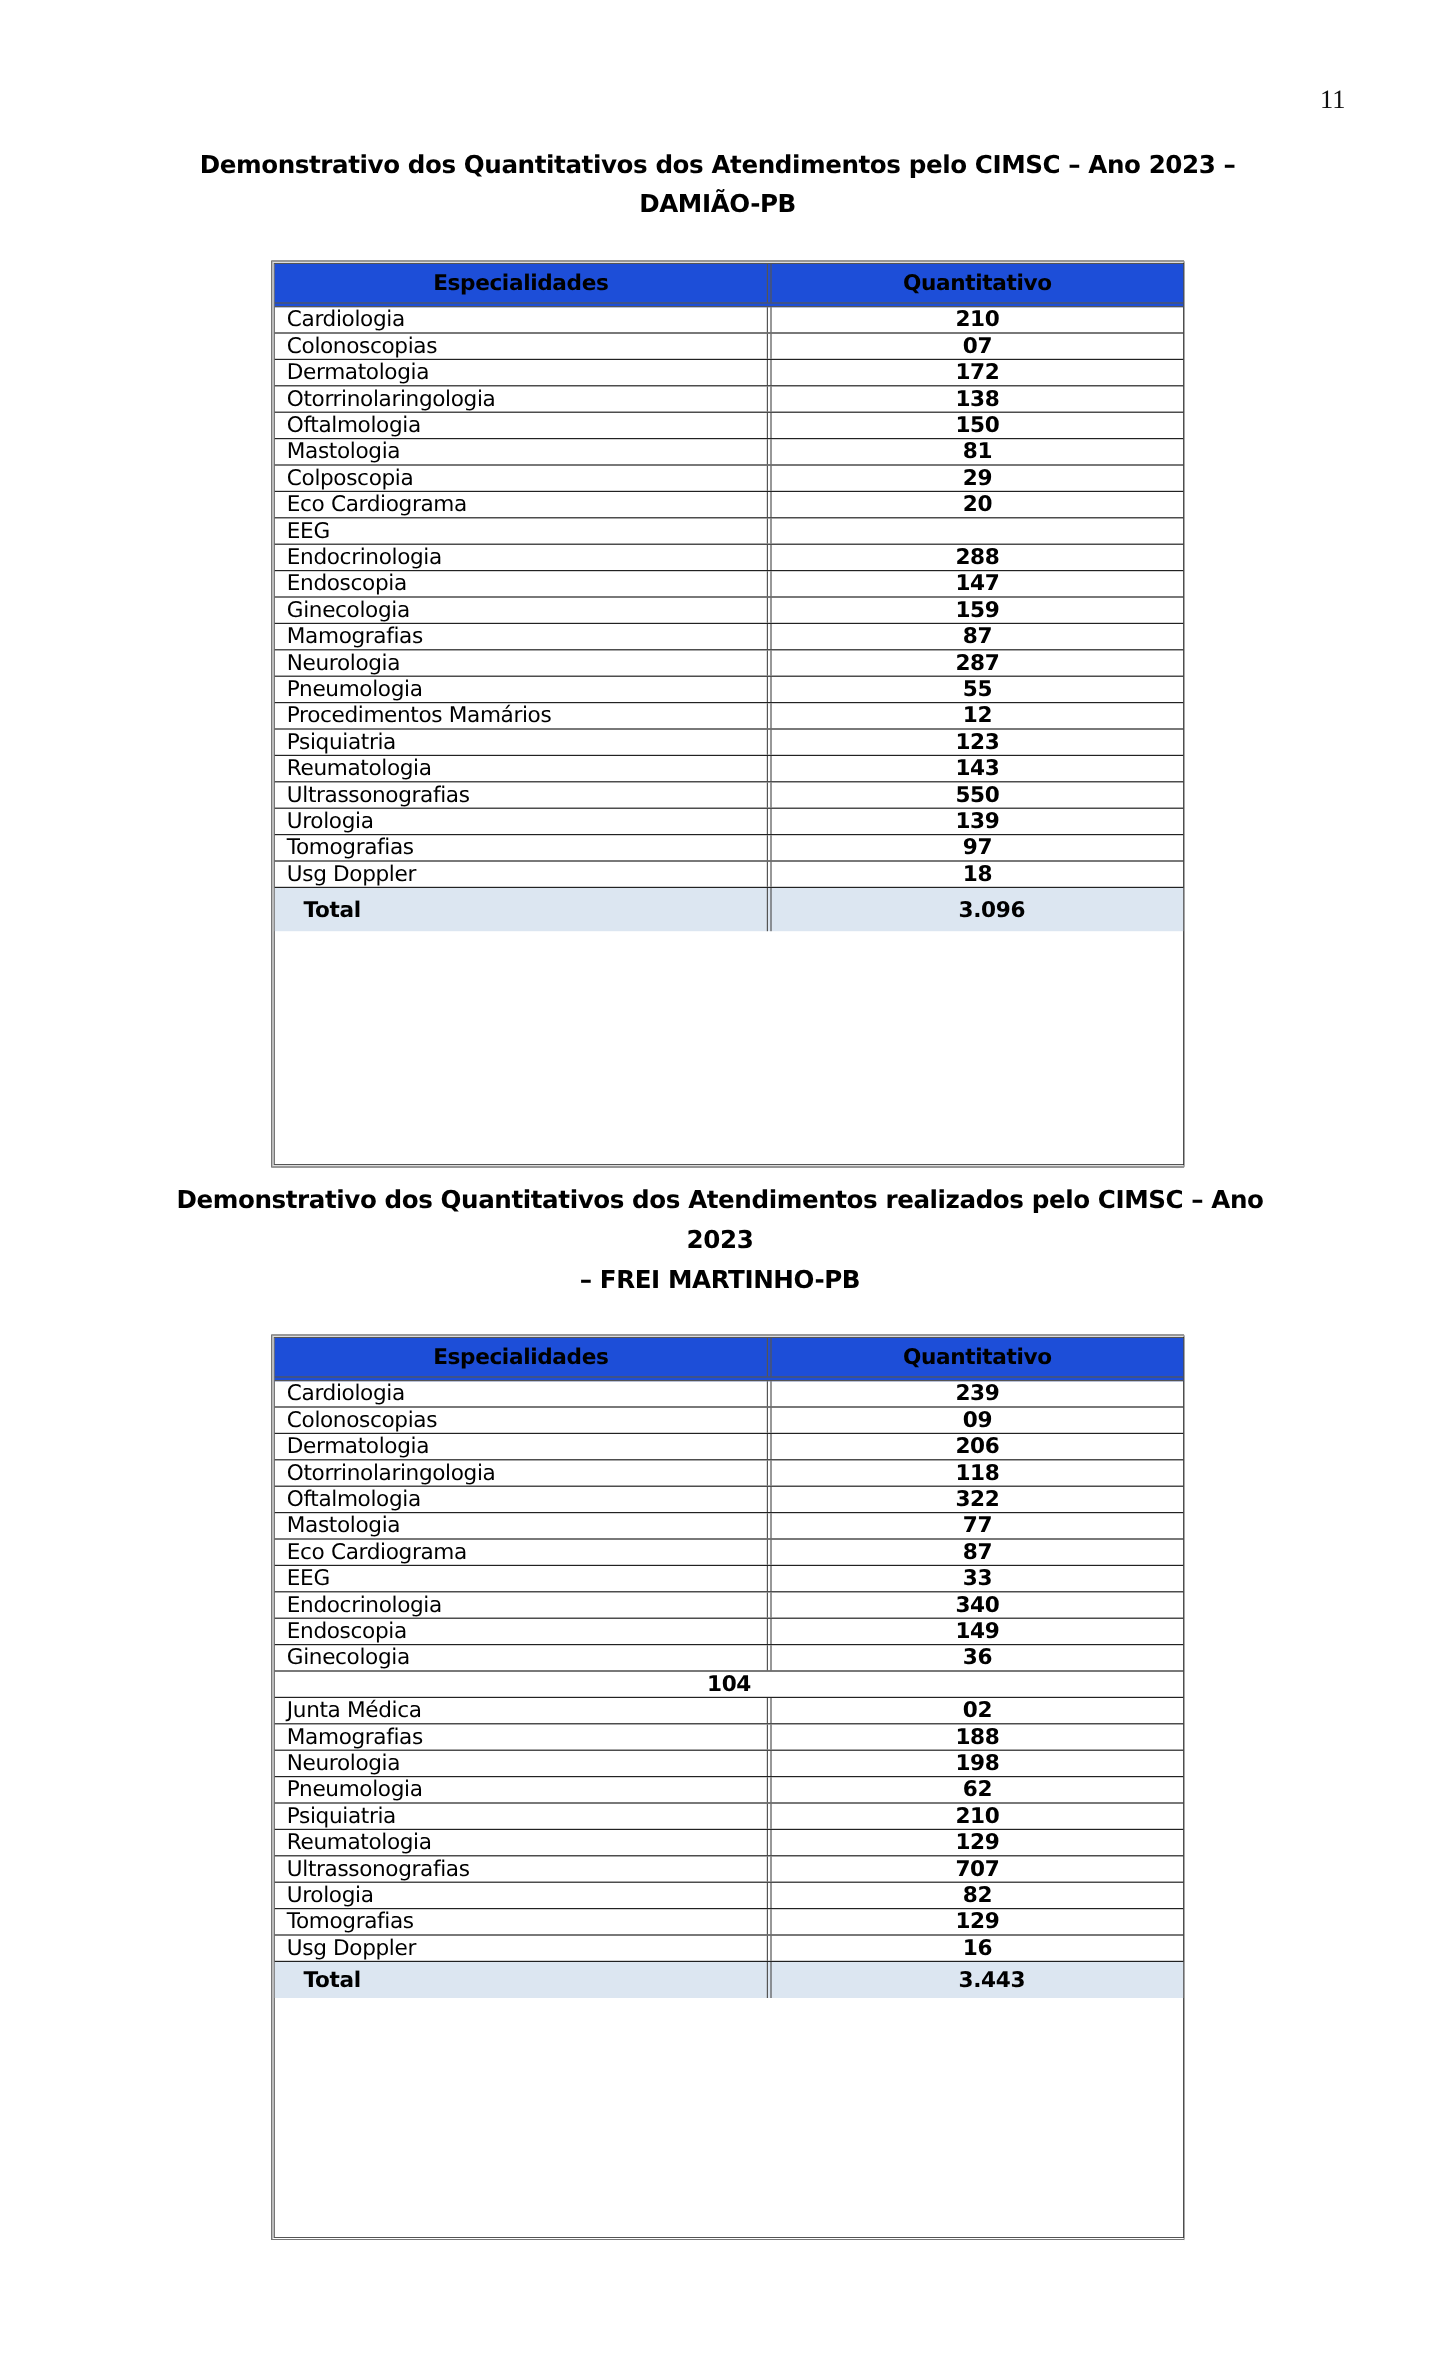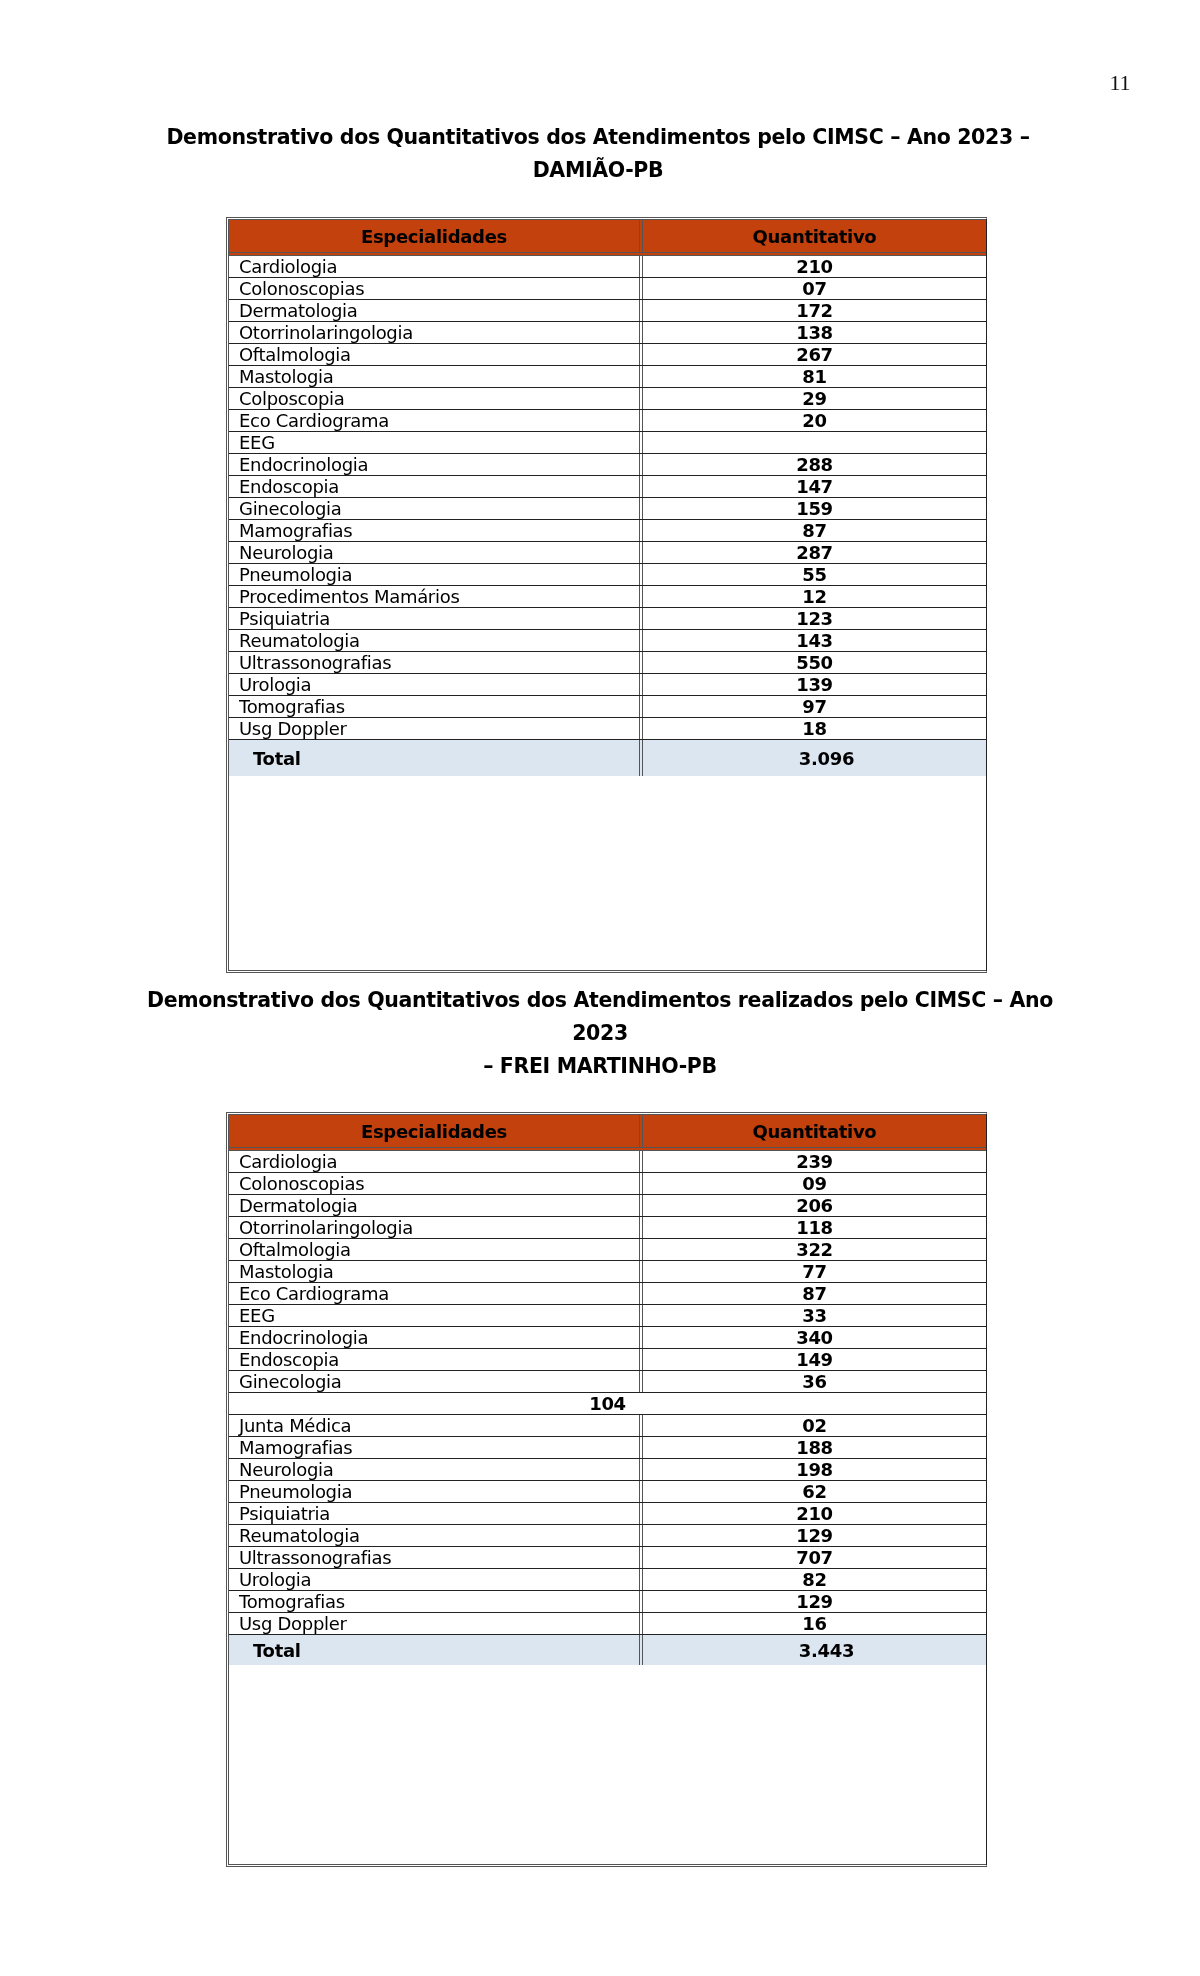--- a/index.html
+++ b/index.html
@@ -17,21 +17,20 @@
     }
     .page-number {
       position: absolute;
       top: 68px;
       left: 1100px;
       width: 40px;
       font-family: "Liberation Serif", "DejaVu Serif", serif;
       font-size: 22px;
       line-height: 30px;
       color: #111;
-      text-align: center;
     }
     .title {
       position: absolute;
       left: 0;
       width: 1200px;
       text-align: center;
       font-weight: bold;
       font-size: 20.5px;
       letter-spacing: -0.35px;
       line-height: 33px;
@@ -71,21 +70,21 @@
       padding-left: 10px;
       border-right: 4px double #555;
     }
     .cell.qty {
       flex: 1;
       justify-content: center;
       font-weight: bold;
       padding-left: 0px;
     }
     .row.header {
-      background: #c2410c;
+      background: #1d4ed8;
       border-bottom: 4px double #555;
       height: 36px;
       justify-content: center;
     }
     .row.header .cell {
       font-weight: bold;
       justify-content: center;
       padding-left: 0;
     }
     .row.data { height: 22px; }
@@ -122,21 +121,21 @@
     <div class="row data">
       <div class="cell name">Dermatologia</div>
       <div class="cell qty">172</div>
     </div>
     <div class="row data">
       <div class="cell name">Otorrinolaringologia</div>
       <div class="cell qty">138</div>
     </div>
     <div class="row data">
       <div class="cell name">Oftalmologia</div>
-      <div class="cell qty">267</div>
+      <div class="cell qty">150</div>
     </div>
     <div class="row data">
       <div class="cell name">Mastologia</div>
       <div class="cell qty">81</div>
     </div>
     <div class="row data">
       <div class="cell name">Colposcopia</div>
       <div class="cell qty">29</div>
     </div>
     <div class="row data">

